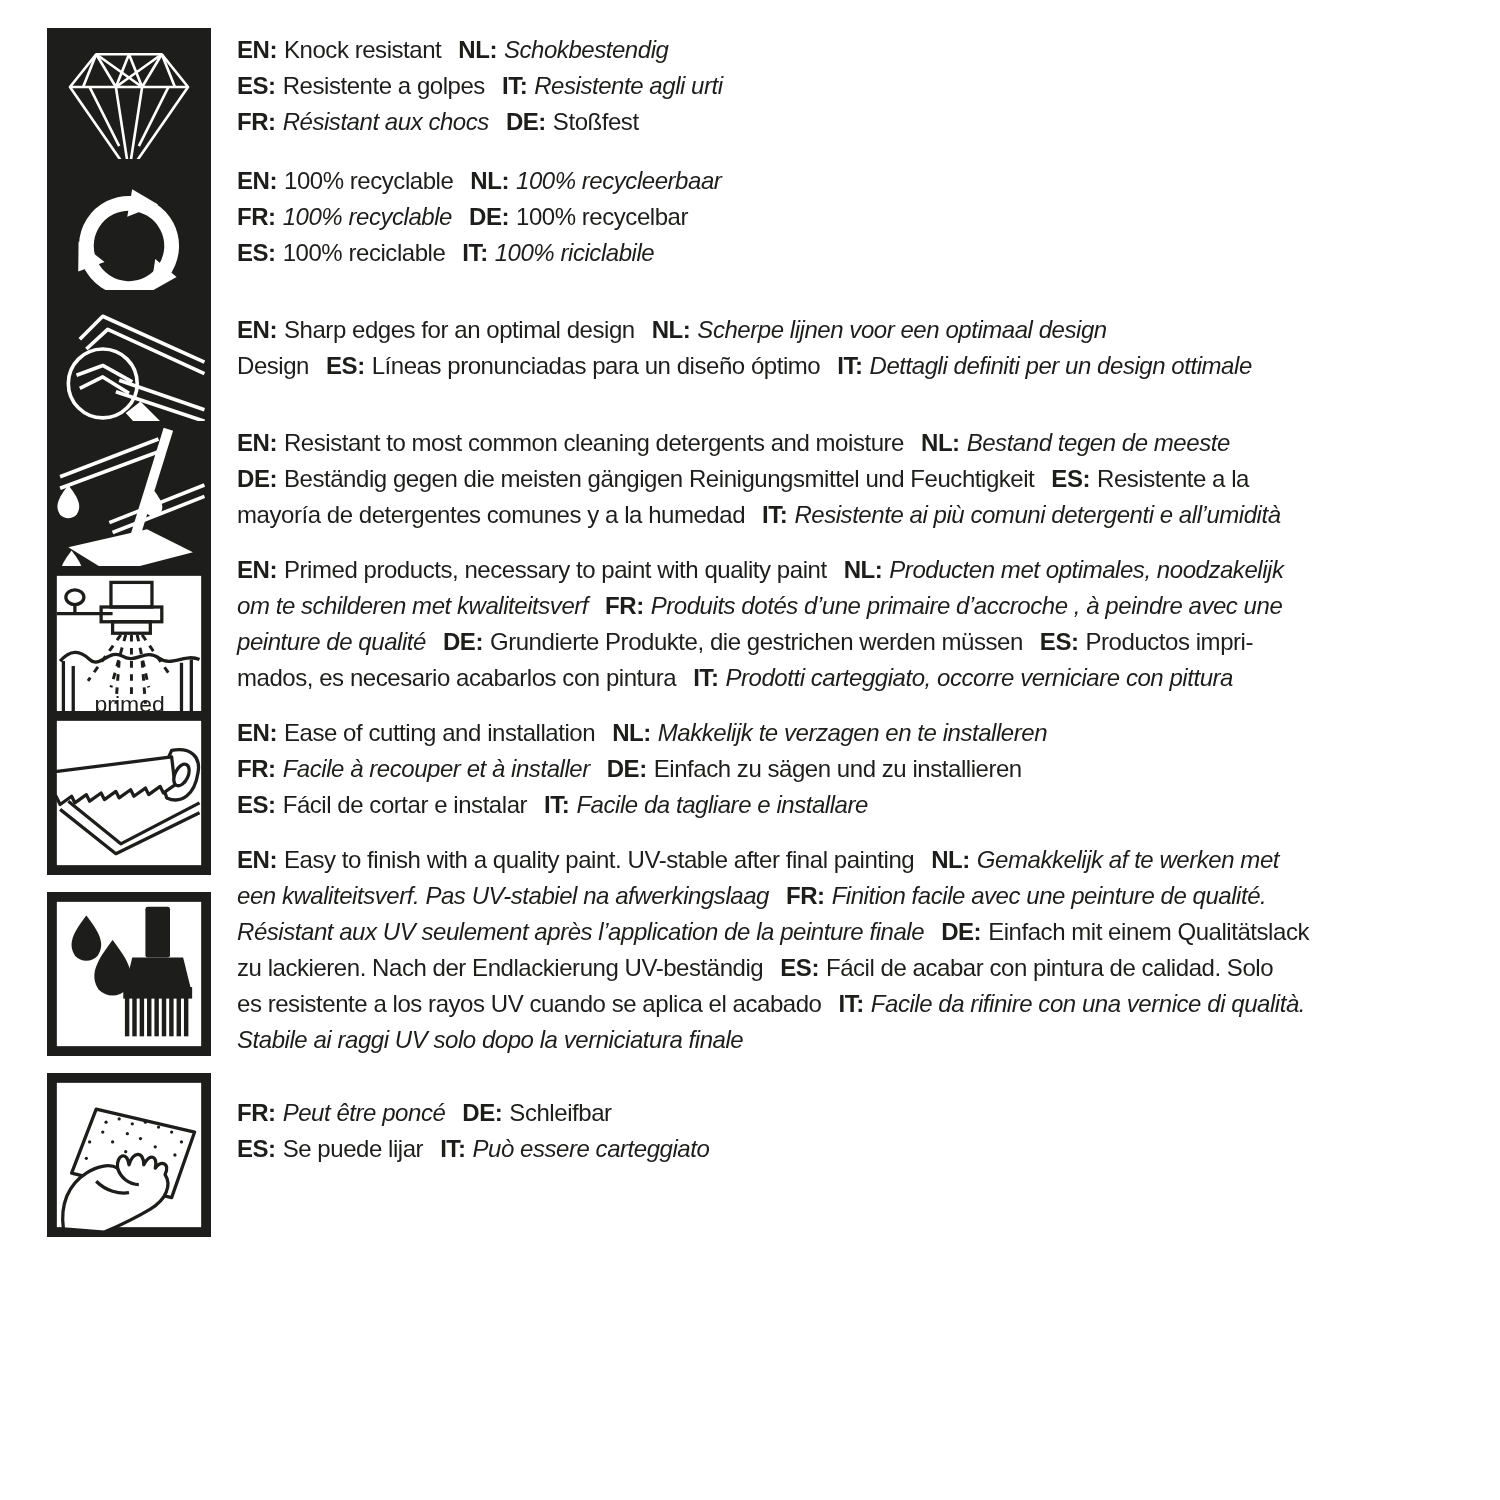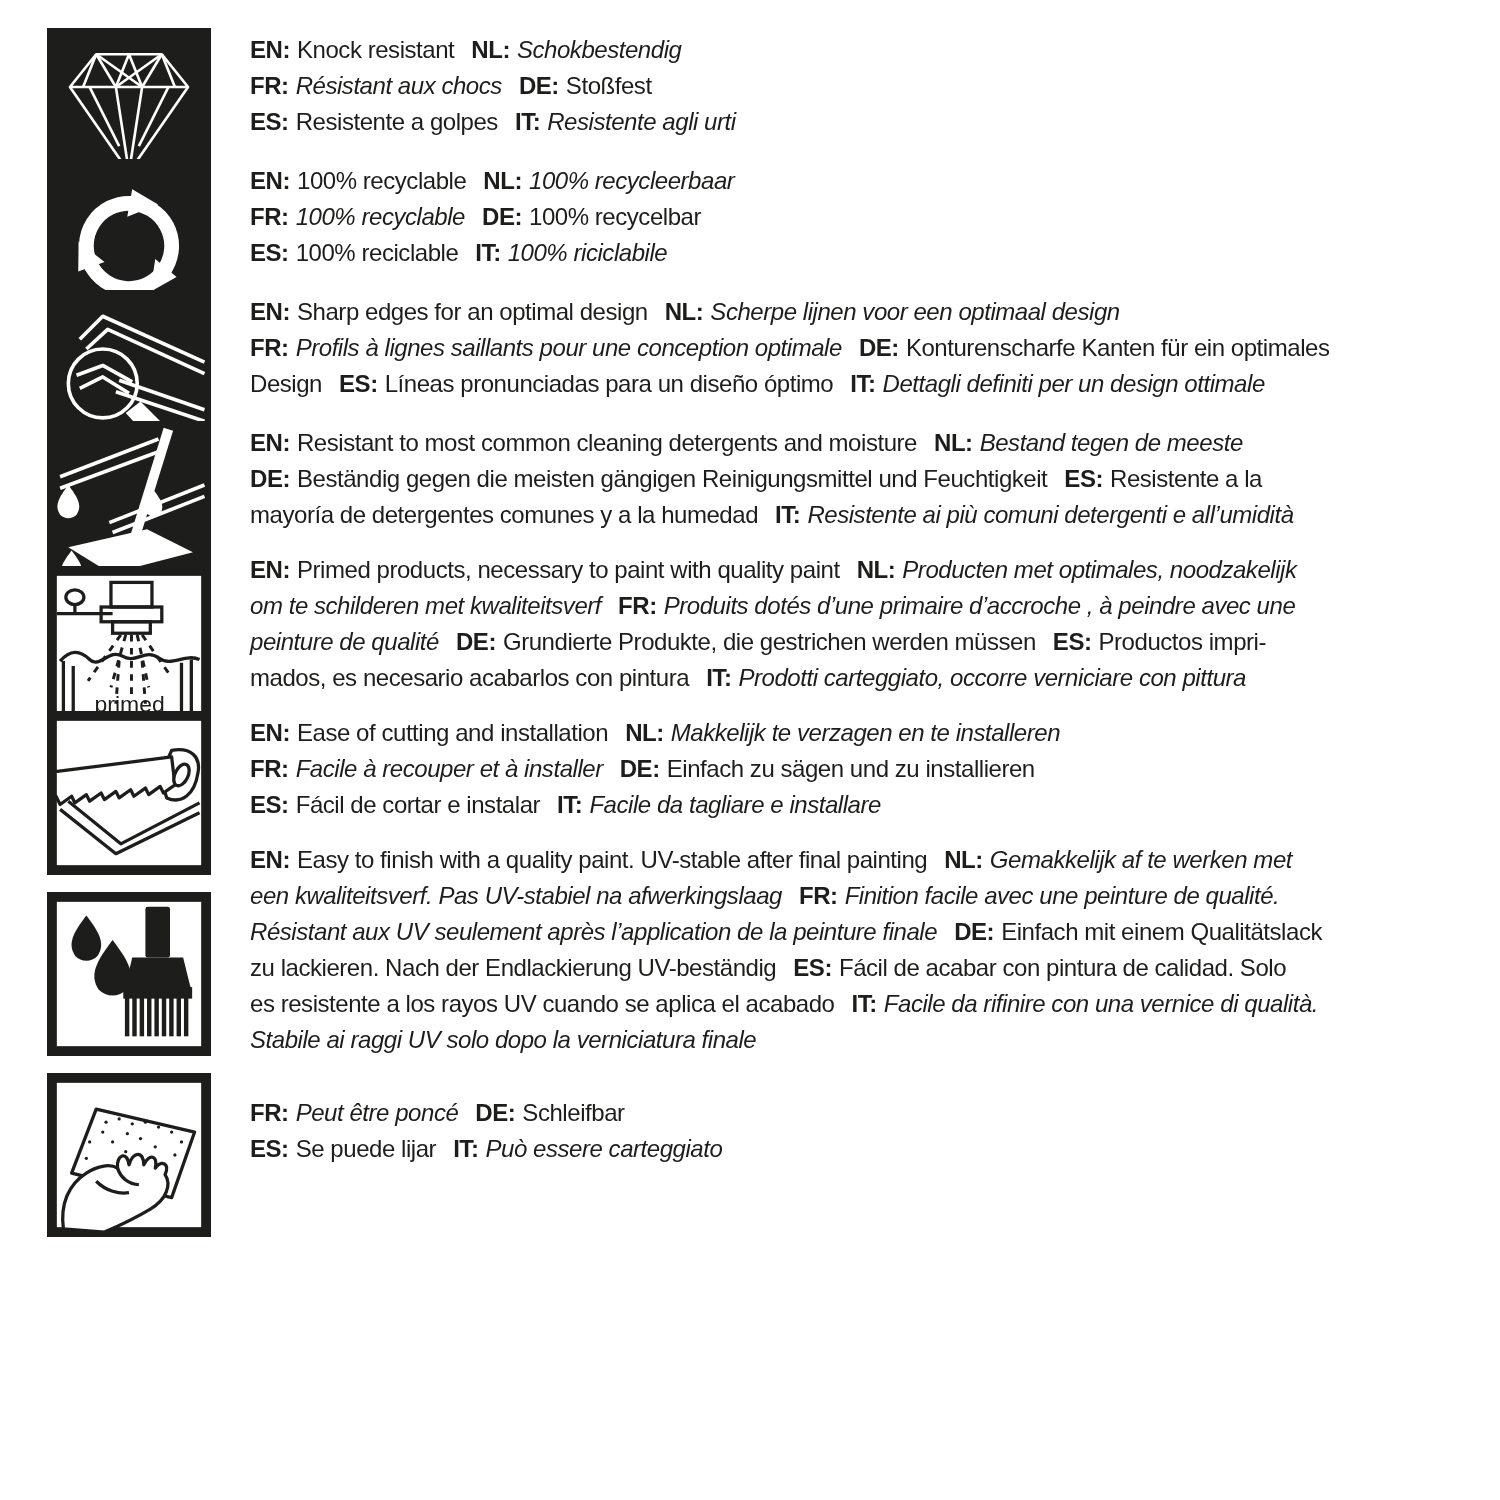--- a/index.html
+++ b/index.html
@@ -2,21 +2,21 @@
 <html><head>
 <meta charset="utf-8">
 <style>
   html,body{overflow:hidden;}
   body{
     margin:0; width:1500px; height:1500px; background:#ffffff;
     font-family:"Liberation Sans", sans-serif; color:#1d1d1b;
   }
   .sheet{ padding:28px 20px 0 47px; }
   .row{ display:flex; align-items:center; margin-bottom:15px; }
-  .iconbox{ width:164px; height:116px; flex:0 0 164px; margin-right:39px; }
+  .iconbox{ width:164px; height:116px; flex:0 0 164px; margin-right:26px; }
   .iconbox svg{ width:164px; height:164px; display:block; }
   .textcol{ flex:1; min-width:0; }
   .line{ font-size:24px; line-height:36px; letter-spacing:-0.45px; white-space:nowrap; }
   .entry{ margin-right:17px; }
   .lab{ font-weight:700; margin-right:7px; }
   .it{ font-style:italic; }
   svg text.icon-label{ font-family:"Liberation Sans", sans-serif; font-size:14px; fill:#1d1d1b; }
 </style>
 </head>
 <body>
@@ -31,22 +31,22 @@
       <path d="M30,16 L70,16 L86,36 L50,88 L14,36 Z"></path>
       <line x1="14" y1="36" x2="86" y2="36"></line>
       <path d="M30,16 L42,36 L50,16 L58,36 L70,16"></path>
       <path d="M30,16 L58,36 M70,16 L42,36 M30,16 L22,36 M70,16 L78,36"></path>
       <path d="M42,36 L50,88 M58,36 L50,88 M26,36 L44,72 M74,36 L56,72"></path>
     </g>
   </svg>
         </div>
     <div class="textcol">
           <div class="line"><span class="entry"><b class="lab">EN:</b><span class="val">Knock resistant</span></span><span class="entry"><b class="lab">NL:</b><span class="val it">Schokbestendig</span></span></div>
+          <div class="line"><span class="entry"><b class="lab">ES:</b><span class="val">Resistente a golpes</span></span><span class="entry"><b class="lab">IT:</b><span class="val it">Resistente agli urti</span></span></div>
           <div class="line"><span class="entry"><b class="lab">FR:</b><span class="val it">Résistant aux chocs</span></span><span class="entry"><b class="lab">DE:</b><span class="val">Stoßfest</span></span></div>
-          <div class="line"><span class="entry"><b class="lab">ES:</b><span class="val">Resistente a golpes</span></span><span class="entry"><b class="lab">IT:</b><span class="val it">Resistente agli urti</span></span></div>
         </div>
   </div>
       <div class="row">
     <div class="iconbox">
           <svg viewBox="0 0 100 100" xmlns="http://www.w3.org/2000/svg">
     <rect width="100" height="100" fill="#1d1d1b"></rect>
     <g fill="#ffffff">
       <g>
         <path d="M50,27 A26,26 0 0 1 71.3,67.9" fill="none" stroke="#ffffff" stroke-width="9"></path>
         <polygon points="63,81 79,72 66,61"></polygon>
@@ -79,21 +79,20 @@
       <path d="M42,62 L96,80"></path>
       <path d="M18,52 L34,46 L52,56"></path>
       <path d="M20,60 L34,53 L50,63"></path>
       <circle cx="34" cy="57" r="21"></circle>
     </g>
     <polygon points="48,75 57,68 82,93 70,99" fill="#ffffff"></polygon>
   </svg>
         </div>
     <div class="textcol">
           <div class="line"><span class="entry"><b class="lab">EN:</b><span class="val">Sharp edges for an optimal design</span></span><span class="entry"><b class="lab">NL:</b><span class="val it">Scherpe lijnen voor een optimaal design</span></span></div>
-          <div class="line"><span class="entry"><b class="lab">FR:</b><span class="val it">Profils à lignes saillants pour une conception optimale</span></span><span class="entry"><b class="lab">DE:</b><span class="val">Konturenscharfe Kanten für ein optimales</span></span></div>
           <div class="line"><span class="entry"><span class="val">Design</span></span><span class="entry"><b class="lab">ES:</b><span class="val">Líneas pronunciadas para un diseño óptimo</span></span><span class="entry"><b class="lab">IT:</b><span class="val it">Dettagli definiti per un design ottimale</span></span></div>
         </div>
   </div>
       <div class="row">
     <div class="iconbox">
           <svg viewBox="0 0 100 100" xmlns="http://www.w3.org/2000/svg">
     <rect width="100" height="100" fill="#1d1d1b"></rect>
     <g stroke="#ffffff" stroke-width="2.2" fill="none">
       <path d="M8,34 L68,11"></path>
       <path d="M8,41 L70,18"></path>

